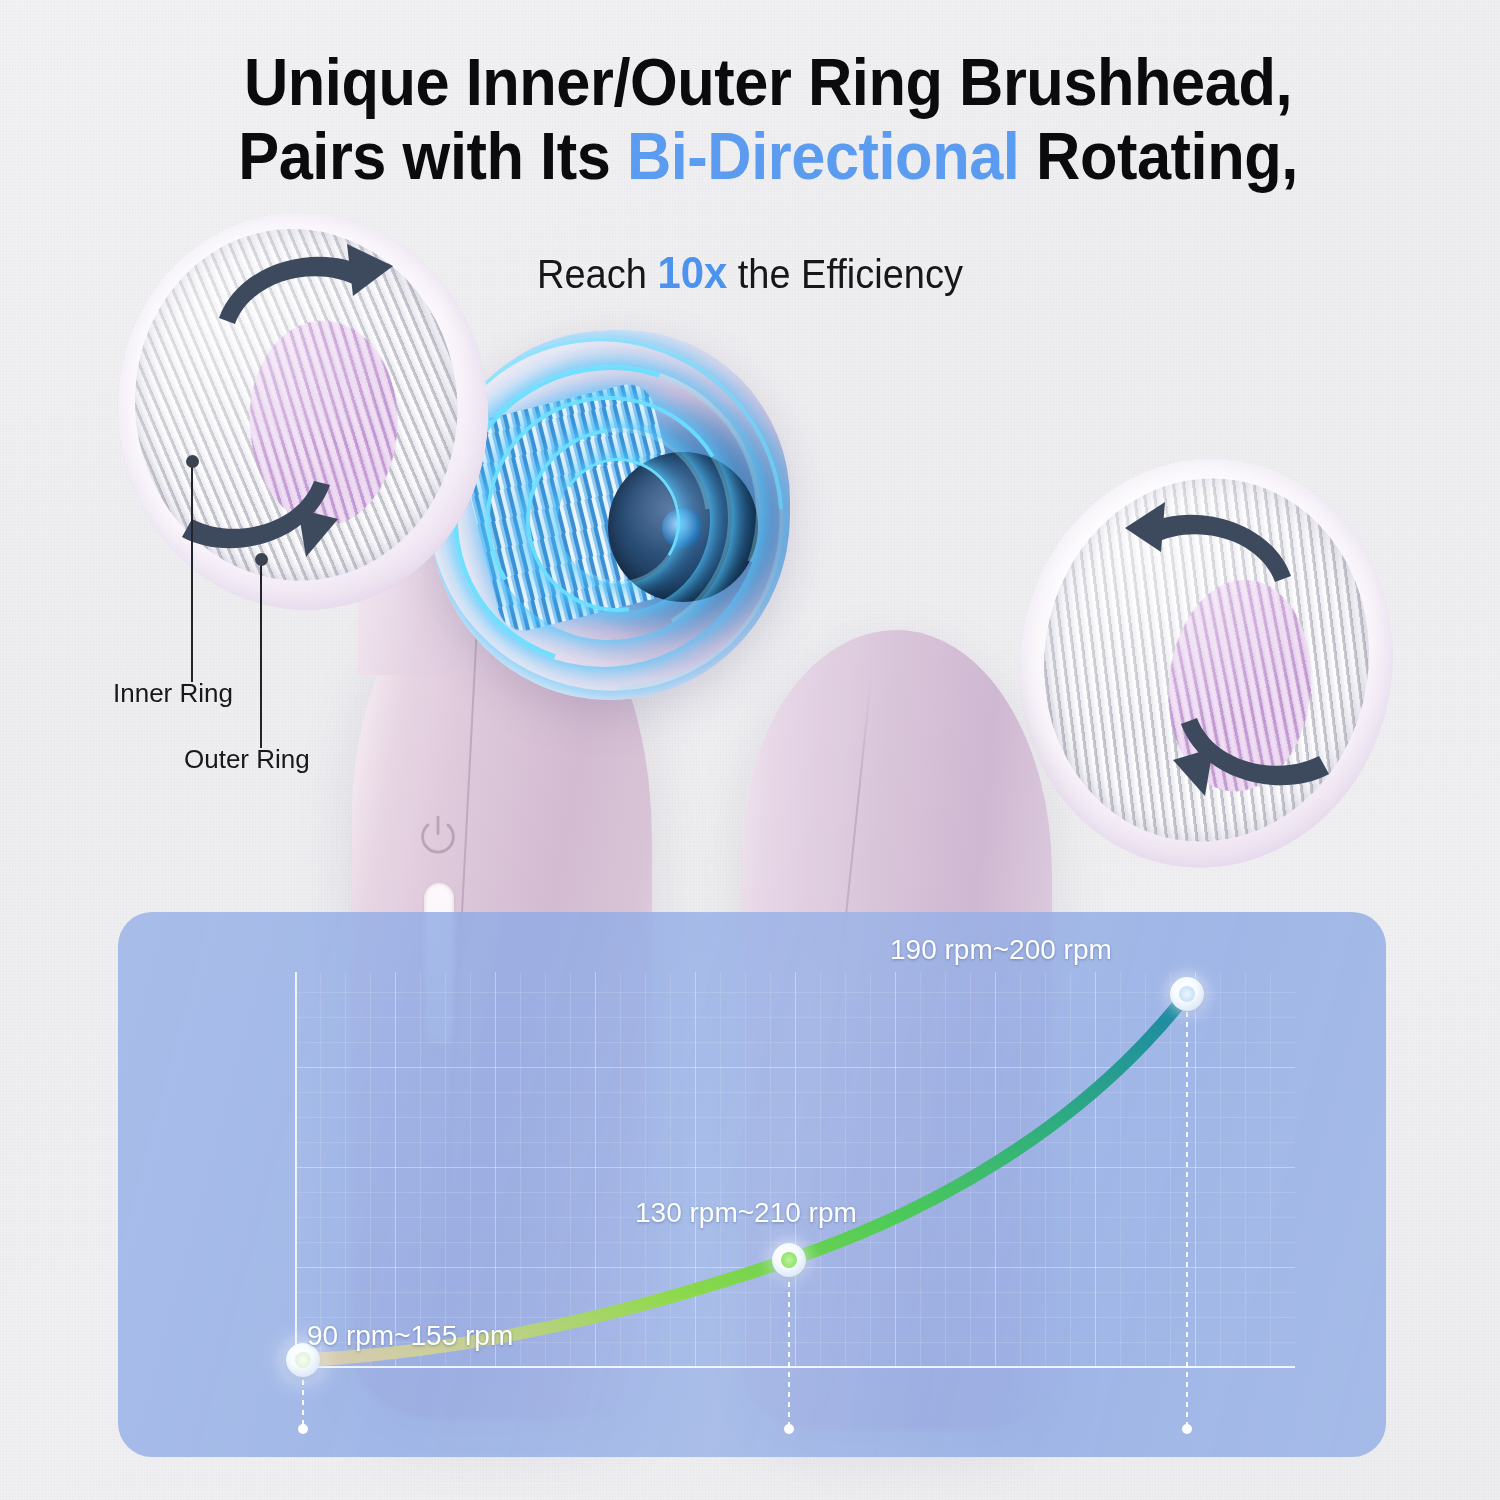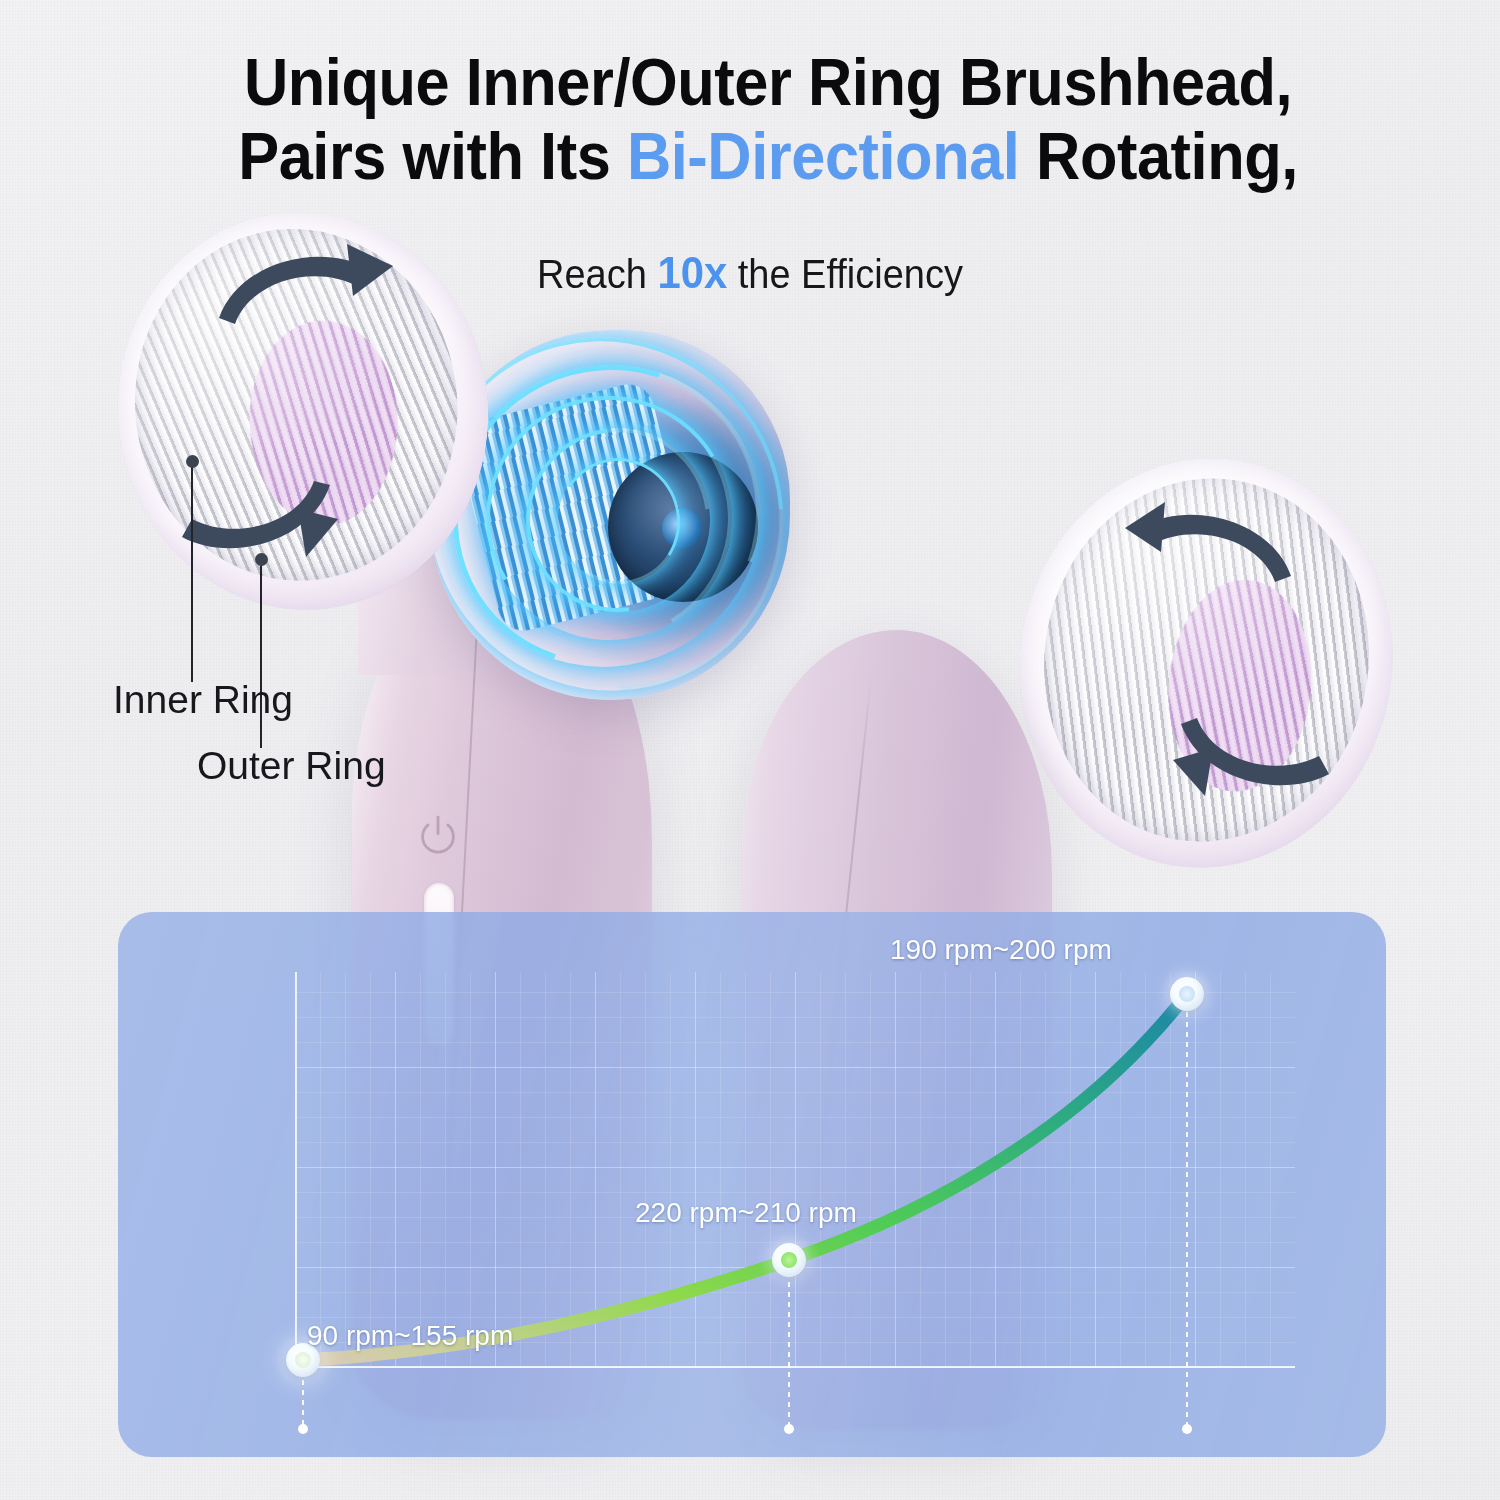--- a/index.html
+++ b/index.html
@@ -250,21 +250,21 @@
   }
   .callout-dot {
     position: absolute;
     width: 13px; height: 13px;
     border-radius: 50%;
     background: #3b4250;
     z-index: 31;
   }
   .callout-text {
     position: absolute;
-    font-size: 39px;
+    font-size: 26px;
     color: #17181c;
     white-space: nowrap;
     z-index: 32;
   }
 
   
   #chart-panel {
     position: absolute;
     left: 118px; top: 912px;
     width: 1268px; height: 545px;
@@ -417,21 +417,21 @@
       <path d="M174 22 C154 80 74 100 26 74 L36 56 C78 78 142 62 158 18 Z" fill="#3d4a5e"></path>
       <path d="M150 94 L182 56 L142 46 Z" fill="#3d4a5e"></path>
     </svg>
 
     <div class="callout-dot" style="left:186px; top:455px;"></div>
     <div class="callout-line" style="left:191px; top:462px; height:220px;"></div>
     <div class="callout-text" style="left:113px; top:678px;">Inner Ring</div>
 
     <div class="callout-dot" style="left:255px; top:553px;"></div>
     <div class="callout-line" style="left:260px; top:560px; height:188px;"></div>
-    <div class="callout-text" style="left:184px; top:744px;margin-left:13px;">Outer Ring</div>
+    <div class="callout-text" style="left:184px; top:744px;">Outer Ring</div>
   </div>
 
   <div id="texture"></div>
 
   <div class="headline">
     <div class="line">Unique Inner/Outer Ring Brushhead,</div>
     <div class="line"><span>Pairs with Its </span><span class="accent">Bi-Directional</span><span> Rotating,</span></div>
   </div>
 
   <div class="subhead"><span>Reach </span><span class="big">10x</span><span> the Efficiency</span></div>
@@ -464,21 +464,21 @@
       <div class="dot gentle" style="left:8px; top:388px;">
         <div class="core" style="background:radial-gradient(circle,#f6fff0,#dcecd6);"></div>
       </div>
       <div class="rpm-label" style="left:12px; top:348px;">90 rpm~155 rpm</div>
 
       <div class="stem" style="left:493px; top:300px; height:154px;"></div>
       <div class="tickdot" style="left:494px; top:452px;"></div>
       <div class="dot" style="left:494px; top:288px;">
         <div class="core" style="background:radial-gradient(circle,#bbf59a,#7fdc59);"></div>
       </div>
-      <div class="rpm-label" style="left:340px; top:225px;">220 rpm~210 rpm</div>
+      <div class="rpm-label" style="left:340px; top:225px;">130 rpm~210 rpm</div>
 
       <div class="stem" style="left:891px; top:30px; height:424px;"></div>
       <div class="tickdot" style="left:892px; top:452px;"></div>
       <div class="dot" style="left:892px; top:22px;">
         <div class="core" style="background:radial-gradient(circle,#e8f6ff,#bcd8ef);"></div>
       </div>
       <div class="rpm-label" style="left:595px; top:-38px;">190 rpm~200 rpm</div>
 
       <div class="x-label" style="left:8px;   top:483px;">Gentle</div>
       <div class="x-label" style="left:494px; top:483px;">Medium</div>

